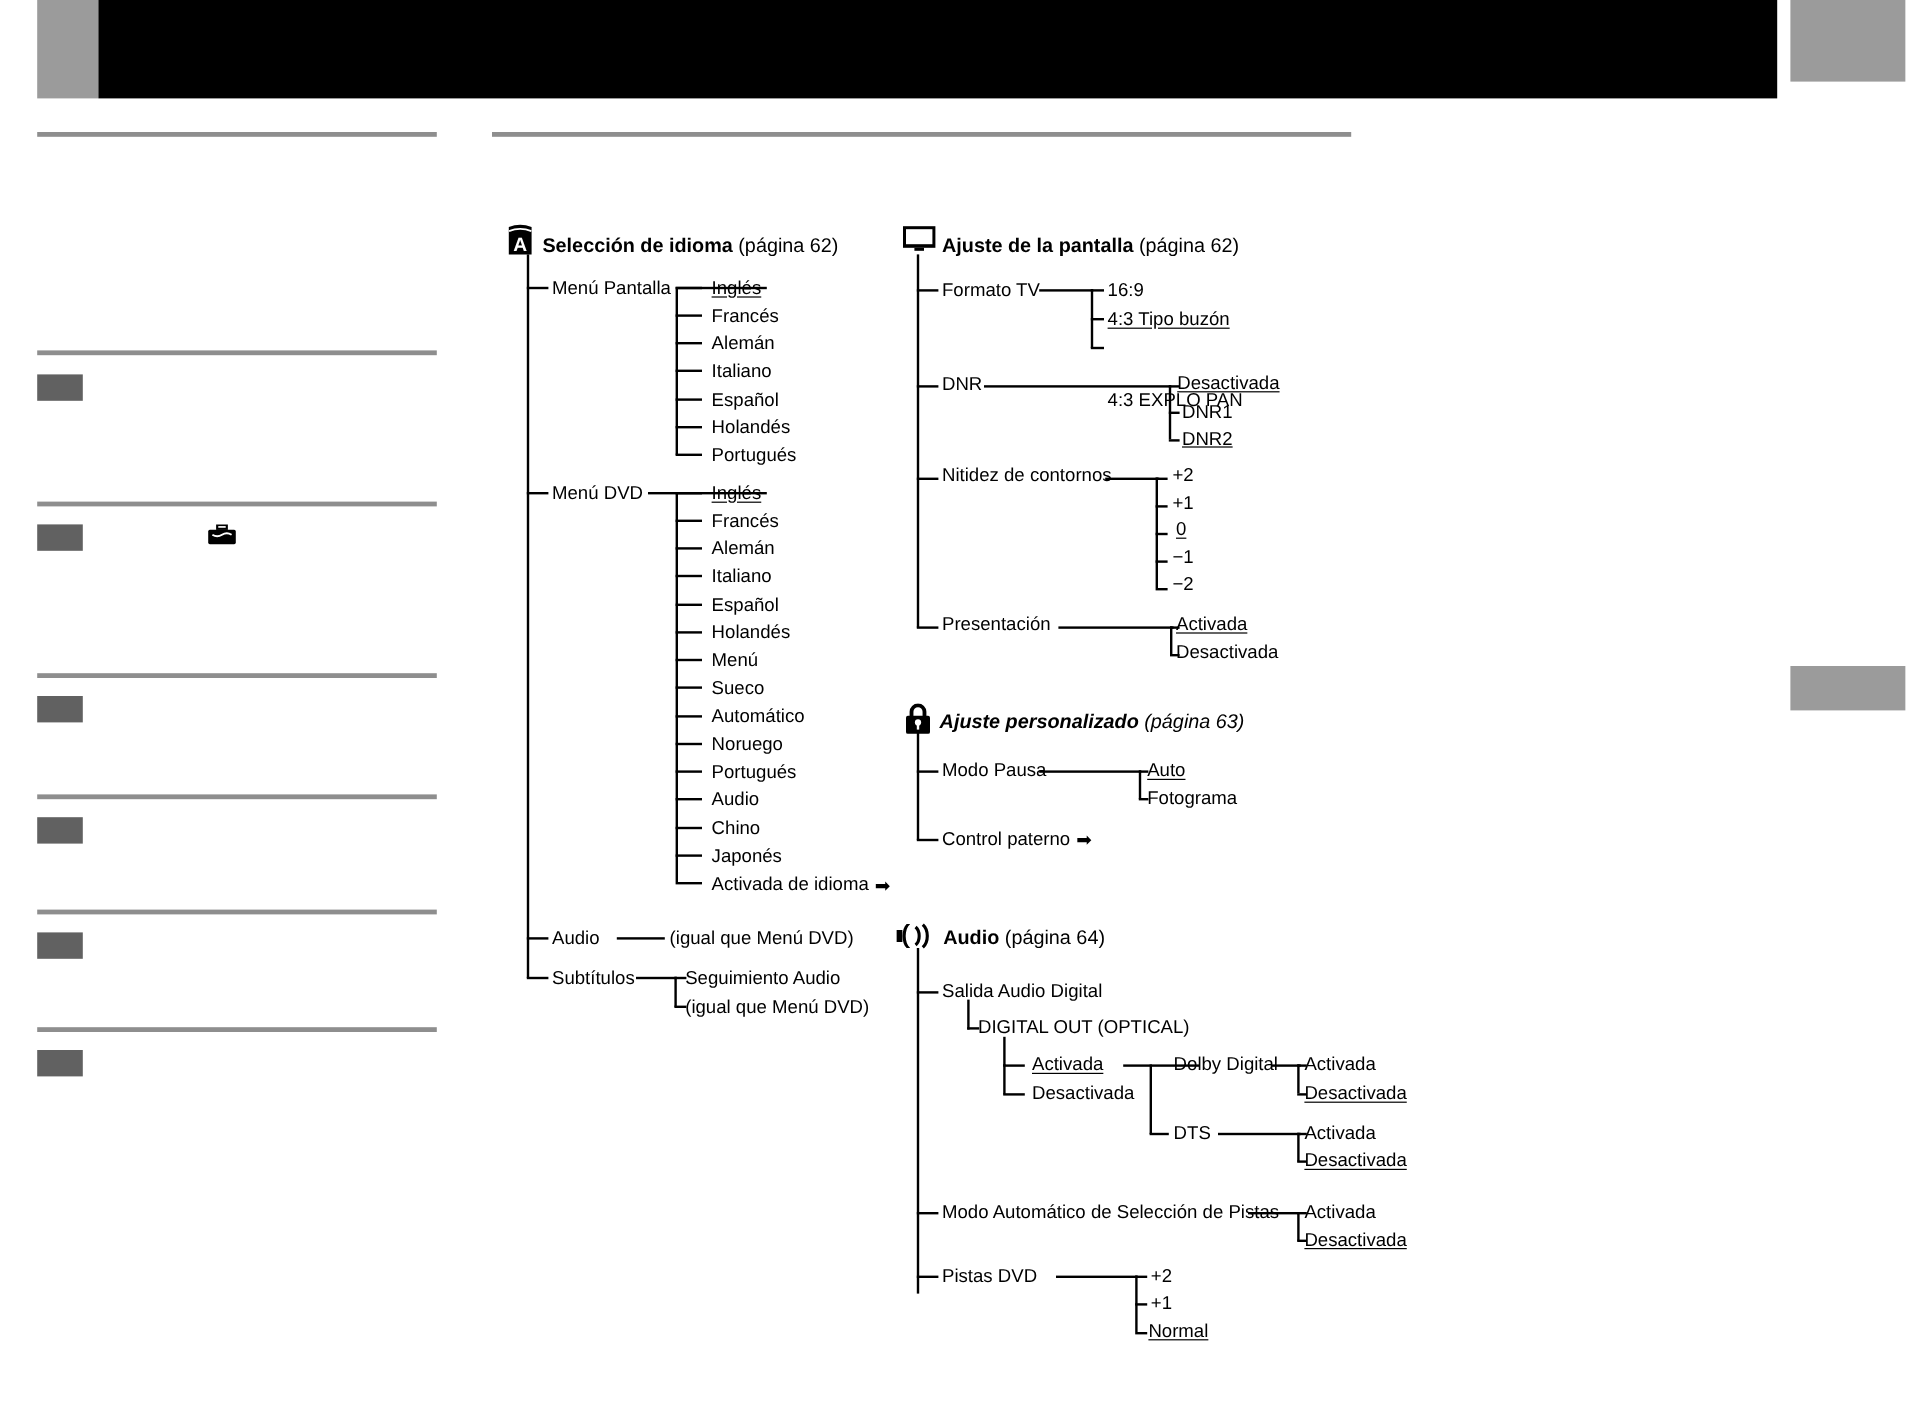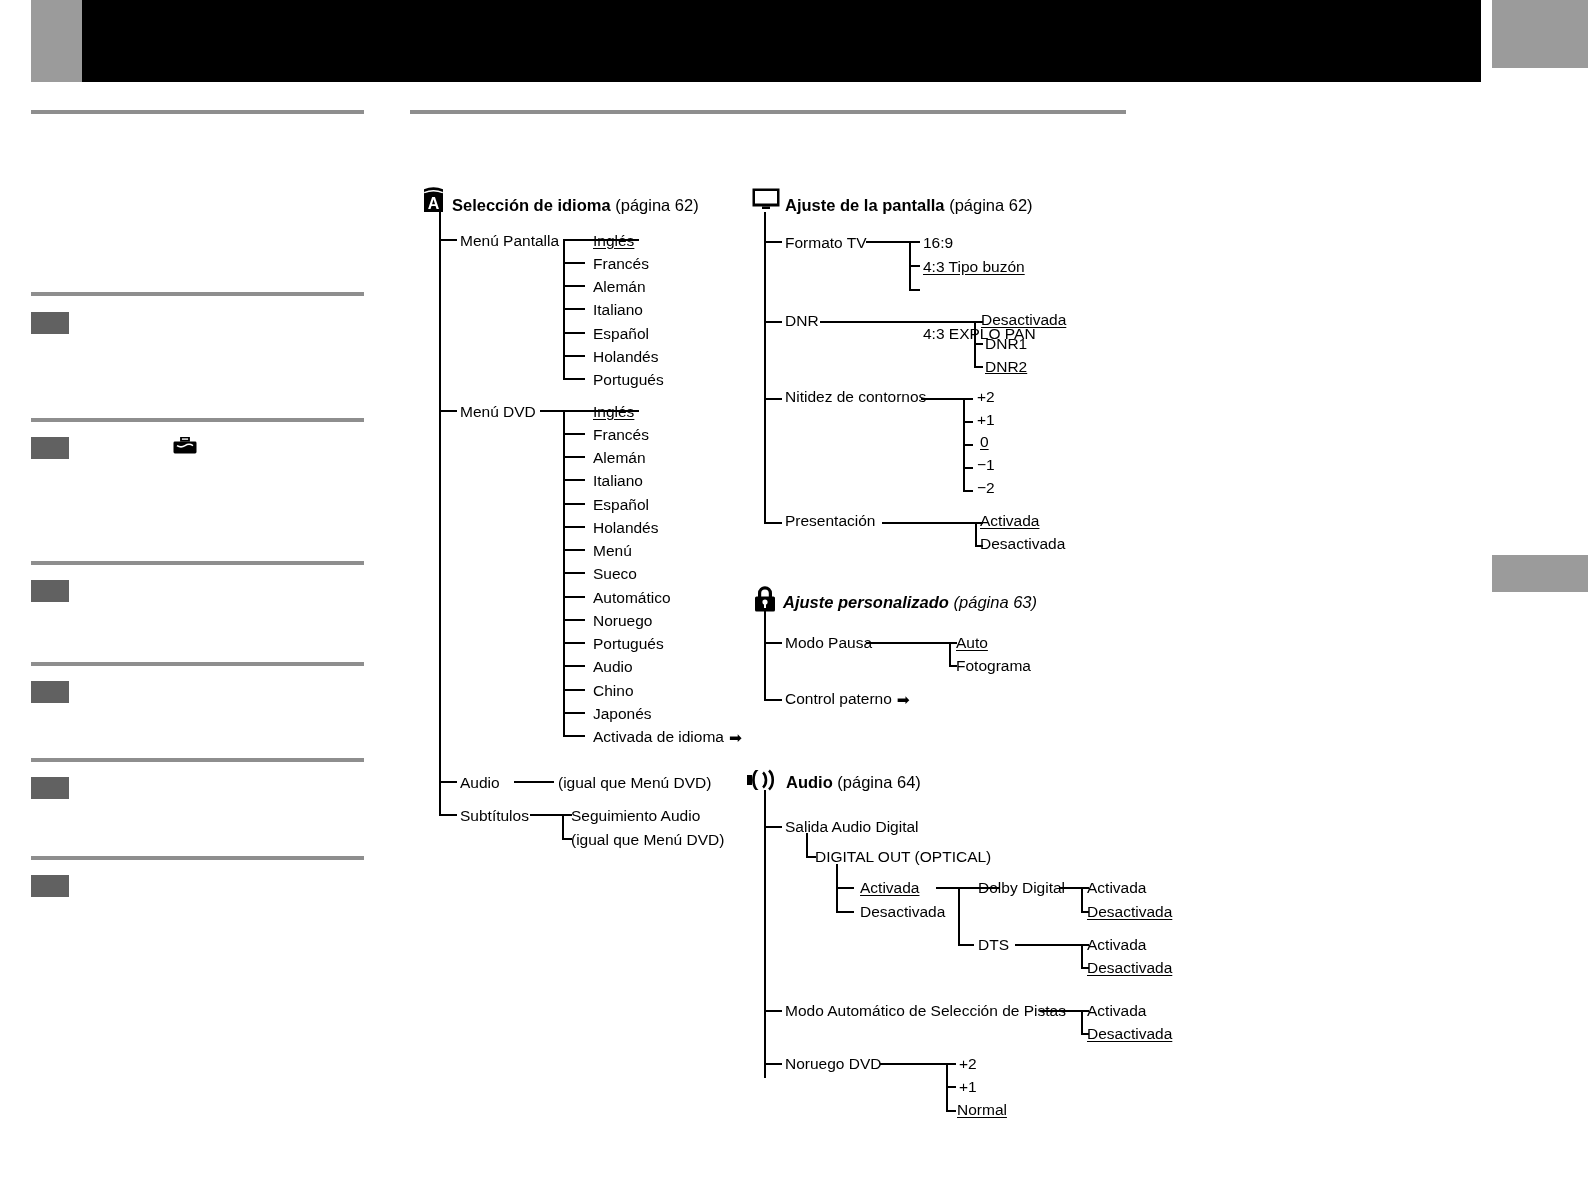--- a/index.html
+++ b/index.html
@@ -292,21 +292,21 @@
 <div class="hline" style="left:764px;top:1010px;width:18px;"></div>
 <div class="node" style="left:785px;top:1002px;">Modo Automático de Selección de Pistas</div>
 <div class="hline" style="left:1040px;top:1010px;width:42px;"></div>
 <div class="vline" style="left:1081px;top:1010px;height:24px;"></div>
 <div class="hline" style="left:1081px;top:1010px;width:8px;"></div>
 <div class="node" style="left:1087px;top:1002px;">Activada</div>
 <div class="hline" style="left:1081px;top:1033px;width:8px;"></div>
 <div class="node u" style="left:1087px;top:1025px;">Desactivada</div>
 
 <div class="hline" style="left:764px;top:1063px;width:18px;"></div>
-<div class="node" style="left:785px;top:1055px;">Noruego DVD</div>
+<div class="node" style="left:785px;top:1055px;">Pistas DVD</div>
 <div class="hline" style="left:880px;top:1063px;width:68px;"></div>
 <div class="vline" style="left:946px;top:1063px;height:47px;"></div>
 <div class="hline" style="left:946px;top:1063px;width:10px;"></div>
 <div class="node" style="left:959px;top:1055px;">+2</div>
 <div class="hline" style="left:946px;top:1086px;width:10px;"></div>
 <div class="node" style="left:959px;top:1078px;">+1</div>
 <div class="hline" style="left:946px;top:1110px;width:10px;"></div>
 <div class="node u" style="left:957px;top:1101px;">Normal </div>
 
 </body></html>

